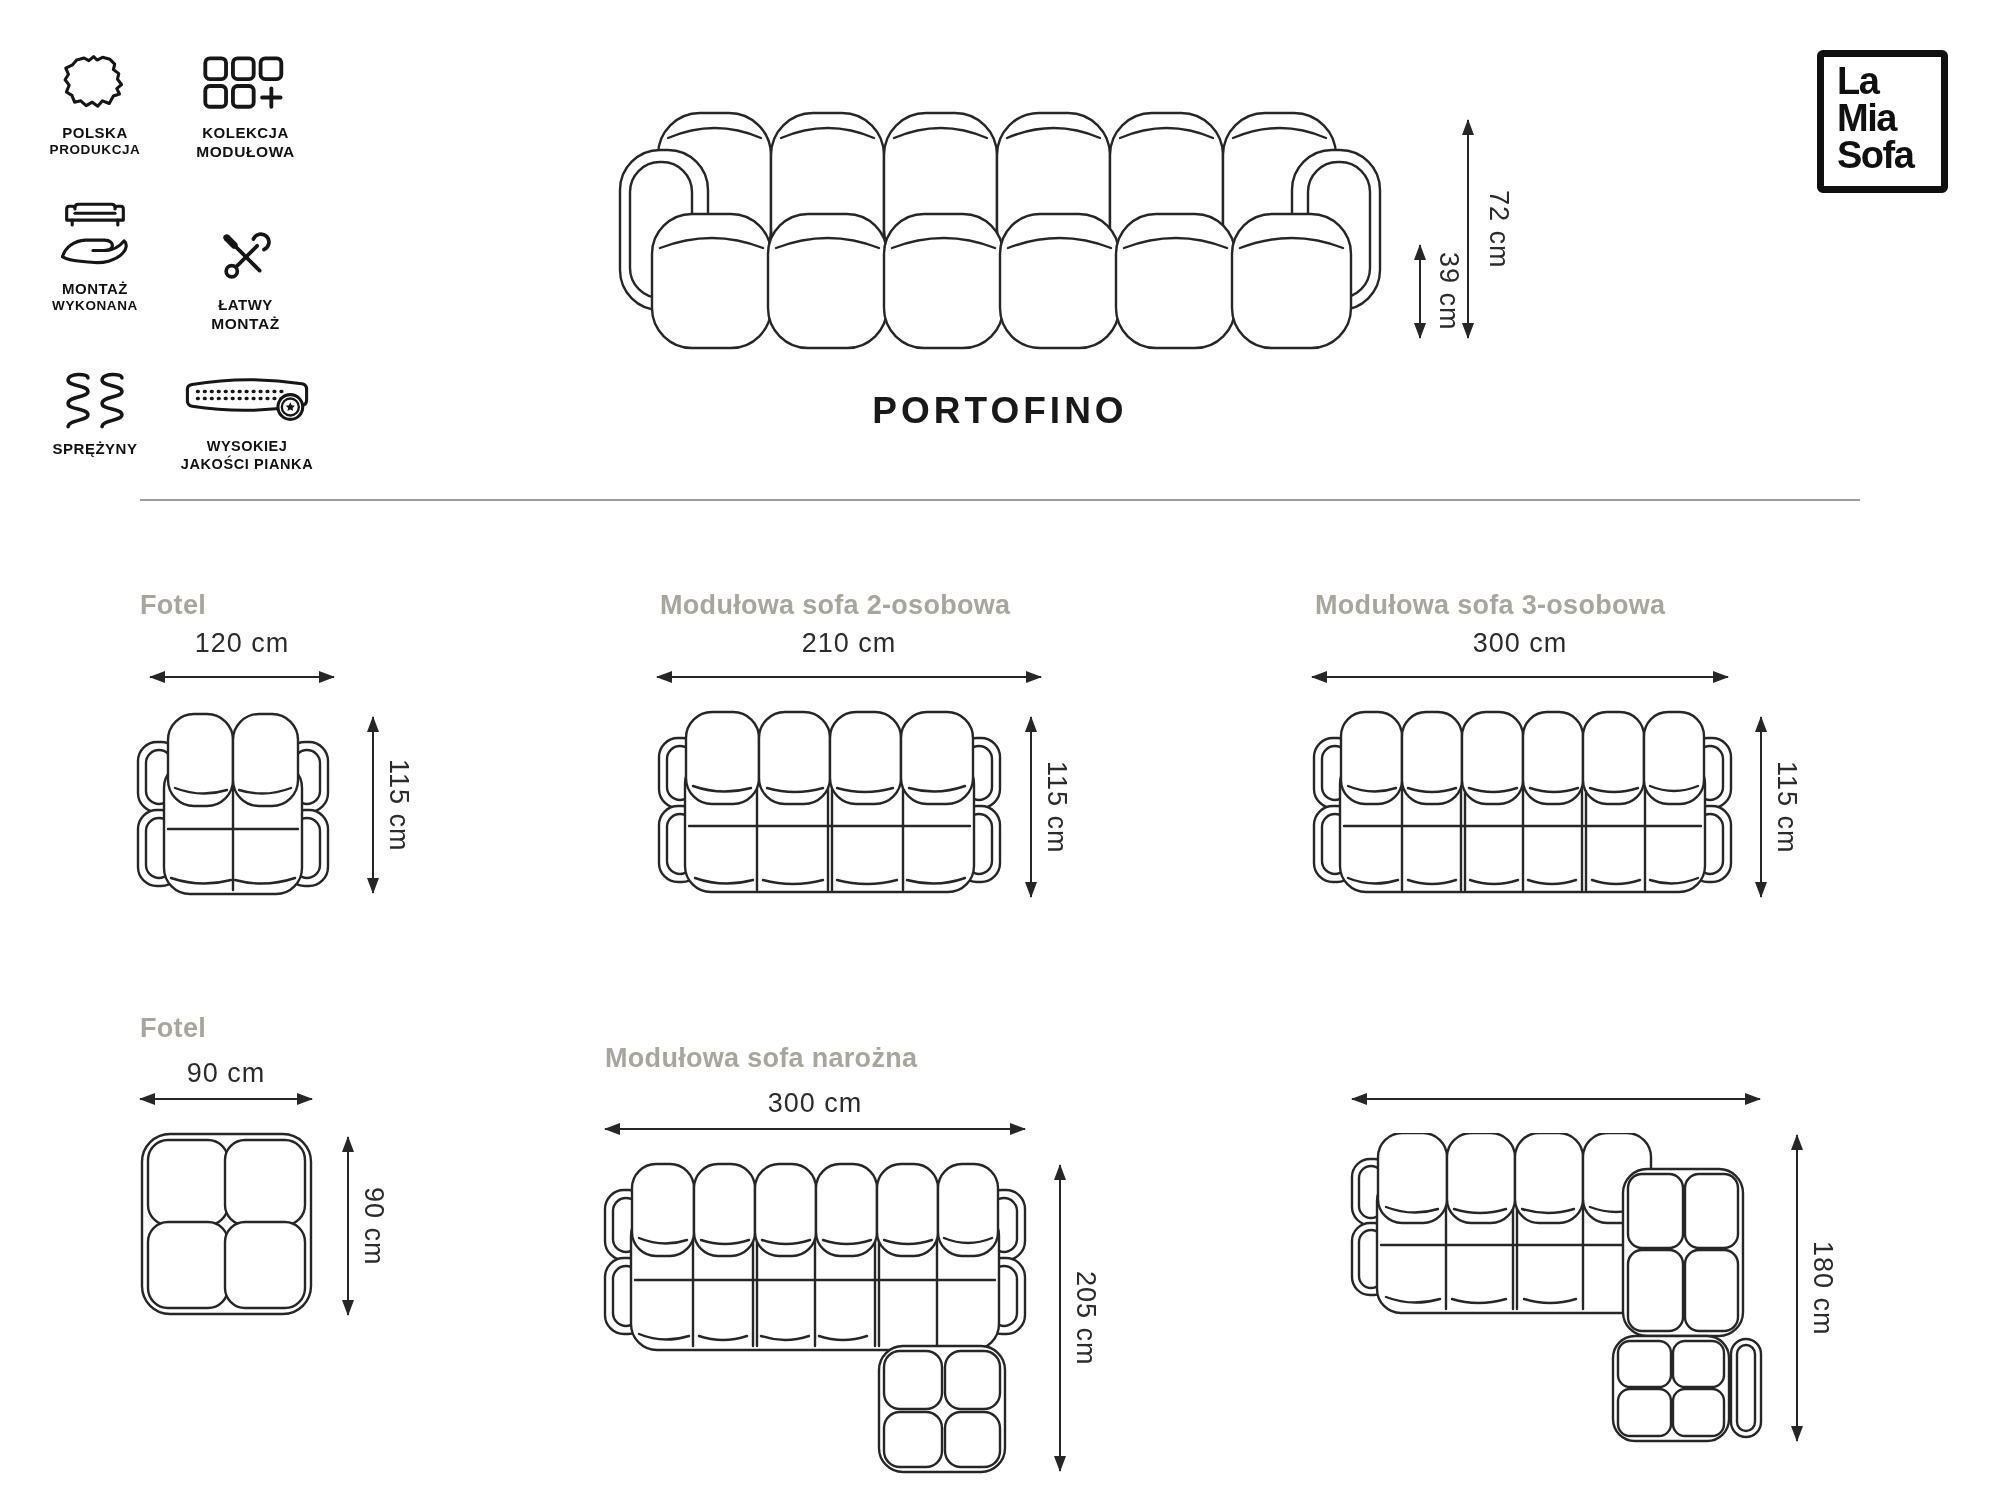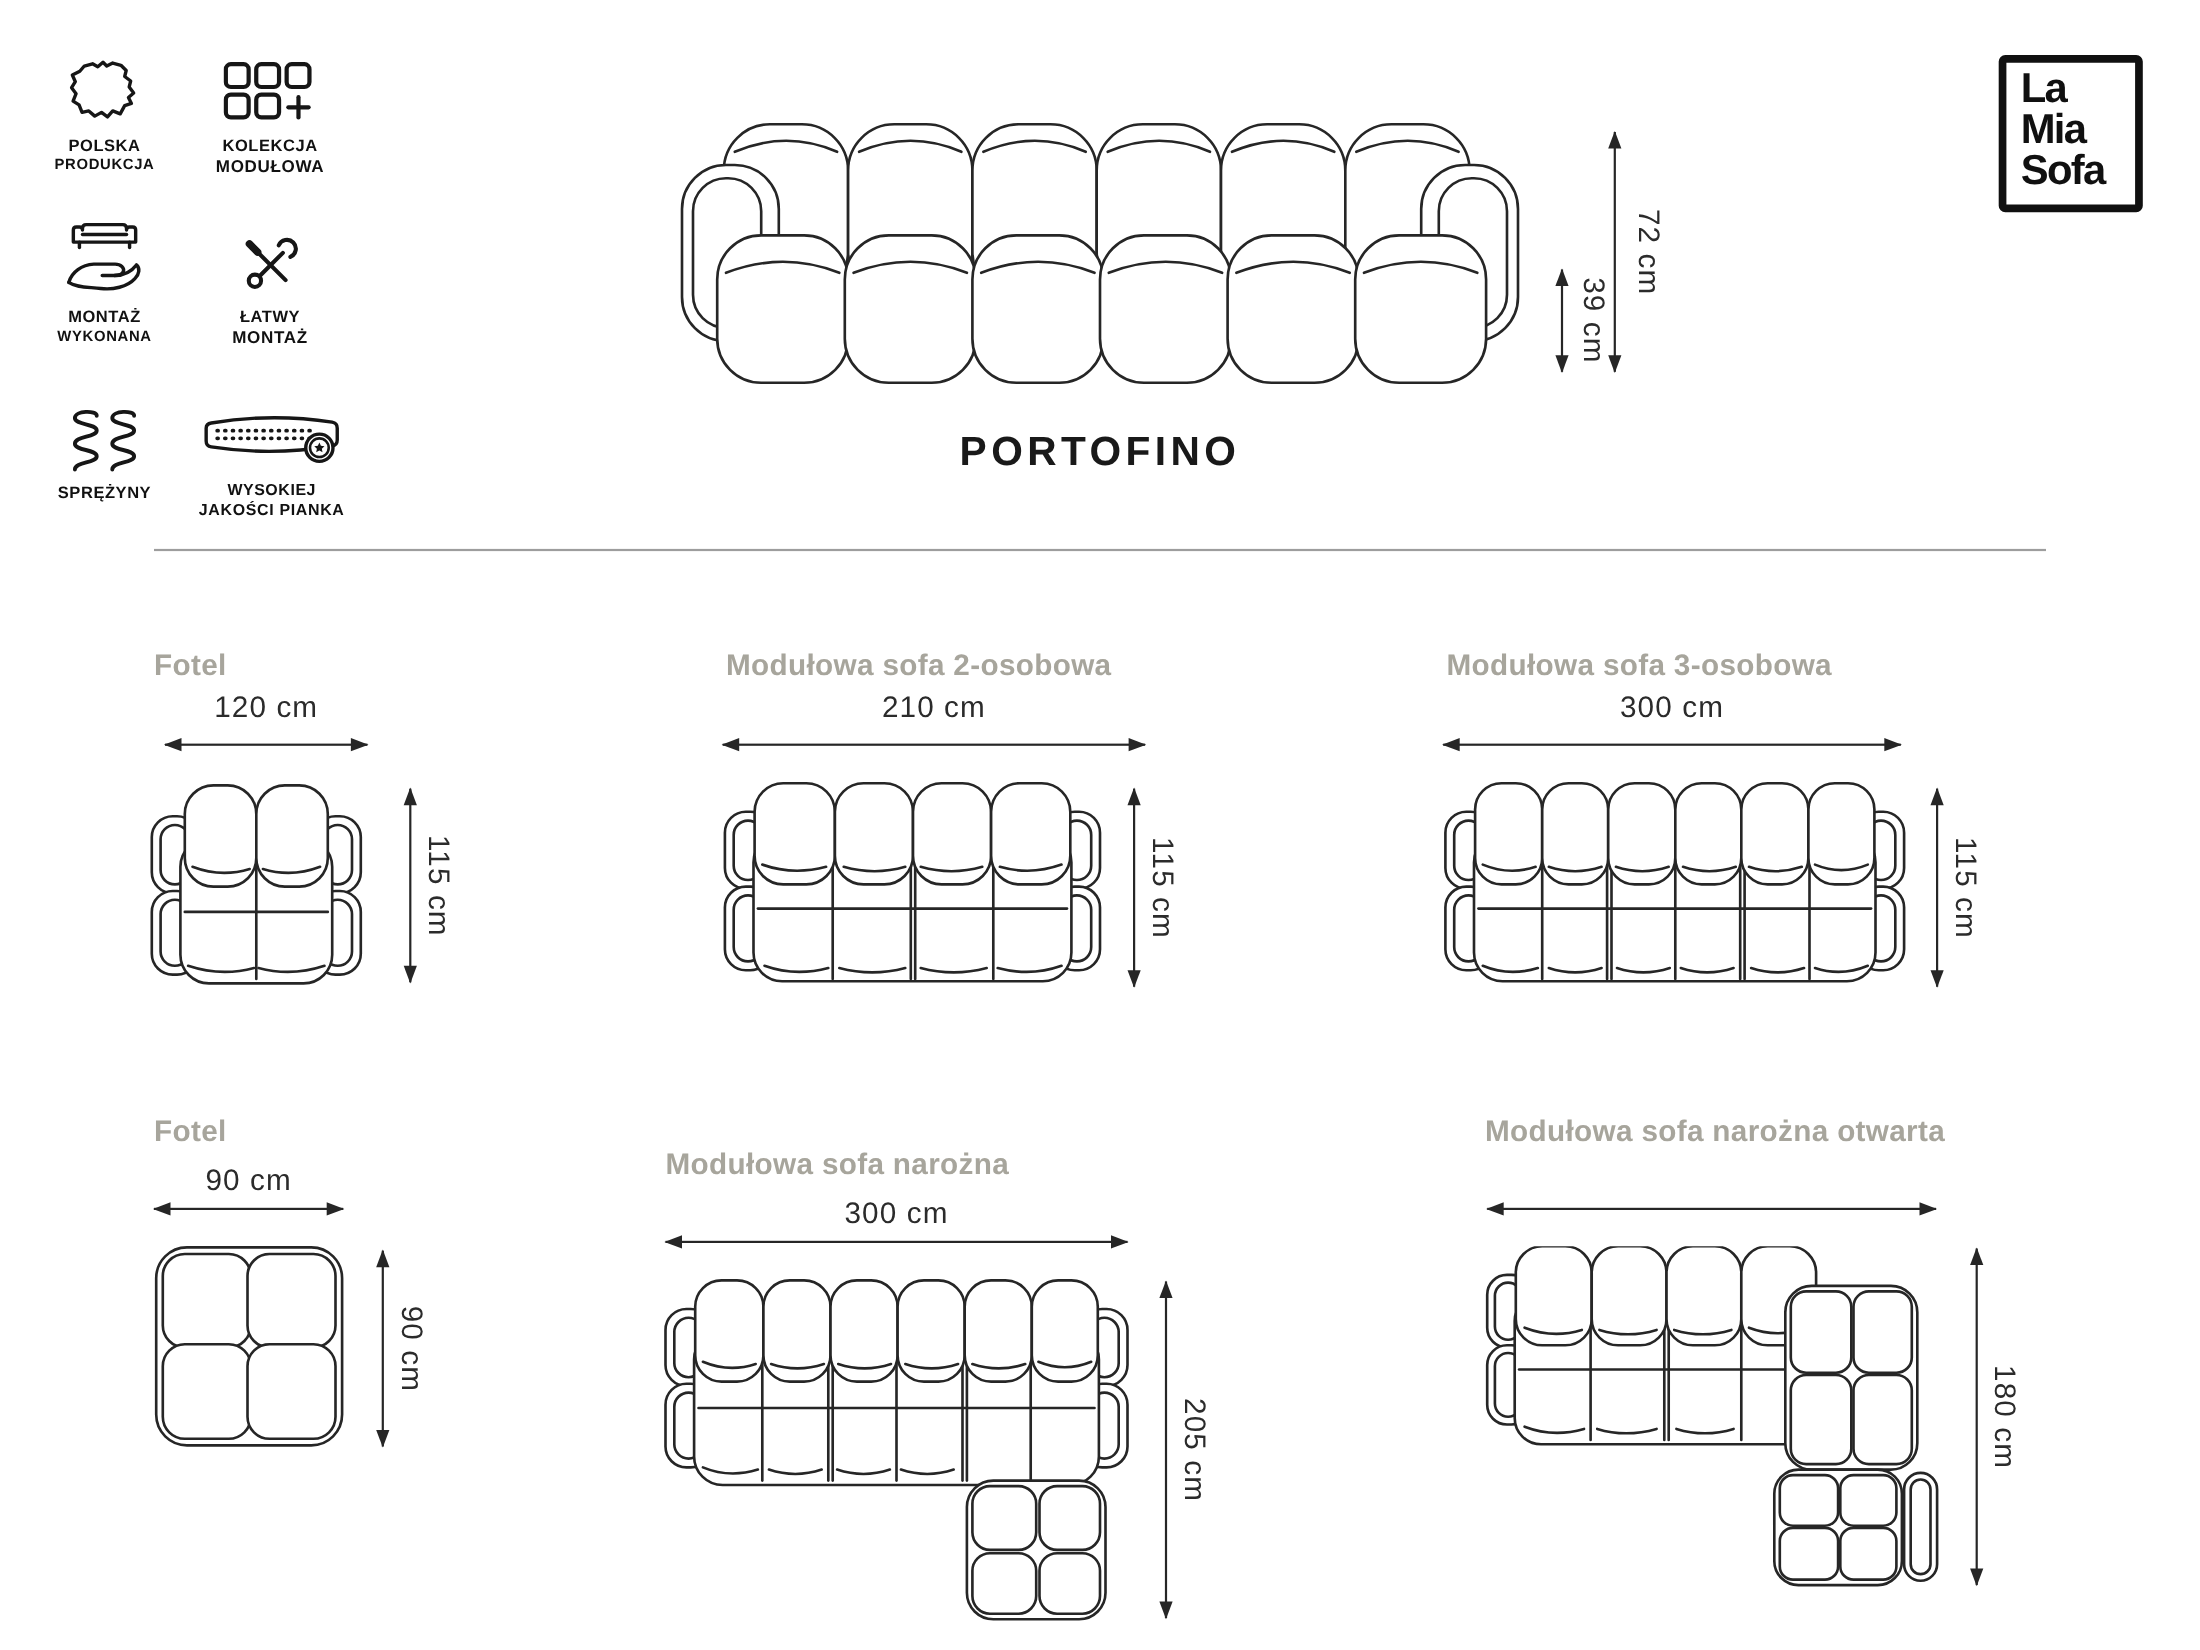--- a/index.html
+++ b/index.html
@@ -82,21 +82,21 @@
       <line style="stroke-width:4.5" x1="22" y1="29" x2="22" y2="36"></line>
       <line style="stroke-width:4.5" x1="88" y1="29" x2="88" y2="36"></line>
       <path style="stroke-width:4.5" d="M8,82 C12,68 25,59 41,58 L69,58 C77,58 81,63 80,67 C79,71 74,73 68,73 L52,73"></path>
       <path style="stroke-width:4.5" d="M68,73 C81,73 91,67 97,59 C102,63 101,71 95,77 C85,88 66,92 50,90 C34,88 18,89 8,82"></path>
     </svg>
   </div>
   <div class="cap1">MONTAŻ</div>
   <div class="cap2">WYKONANA</div>
 </div>
 
-<div class="badge" style="left:178px;top:192px;width:135px">
+<div class="badge" style="left:178px;top:208px;width:135px">
   <div class="iconbox" style="height:80px">
     <svg class="icon" width="62" height="62" viewBox="0 0 100 100">
       <line style="stroke-width:11" x1="19" y1="19" x2="31" y2="31"></line>
       <line style="stroke-width:6" x1="30" y1="30" x2="72" y2="72"></line>
       <path style="stroke-width:6" d="M62,21 A13,13 0 1 1 79,38"></path>
       <line style="stroke-width:6" x1="68" y1="32" x2="34" y2="66"></line>
       <circle style="stroke-width:6" cx="27" cy="73" r="9"></circle>
     </svg>
   </div>
   <div class="cap1">ŁATWY</div>
@@ -342,21 +342,20 @@
     <rect x="281" y="189" width="58" height="58" rx="16"></rect>
     <rect x="342" y="189" width="55" height="58" rx="16"></rect>
     <rect x="281" y="250" width="58" height="55" rx="16"></rect>
     <rect x="342" y="250" width="55" height="55" rx="16"></rect>
   </svg>
   <div class="varrow" style="left:479px;top:125px;height:306px"></div>
   <div class="vlabel dim" style="left:489px;top:125px;height:306px">205 cm</div>
 </div>
 
 <div class="variant" style="left:1330px;top:1010px;width:530px;height:440px">
-  <div class="vt" style="left:20px;top:3px">Modułowa sofa narożna otwarta</div>
   <div class="harrow" style="left:22px;top:88px;width:408px"></div>
   <svg class="draw" style="left:20px;top:123px" width="413" height="310" viewBox="0 0 413 310">
     <rect x="2" y="26" width="40" height="66" rx="18"></rect>
       <rect x="9" y="33" width="24" height="52" rx="12"></rect>
     <rect x="2" y="90" width="40" height="72" rx="18"></rect>
       <rect x="9" y="97" width="24" height="58" rx="12"></rect>
     <rect x="27" y="44" width="274" height="136" rx="24"></rect>
     <line x1="163" y1="48" x2="163" y2="176"></line>
       <line x1="167" y1="48" x2="167" y2="176"></line>
     <line x1="96" y1="48" x2="96" y2="176"></line>

